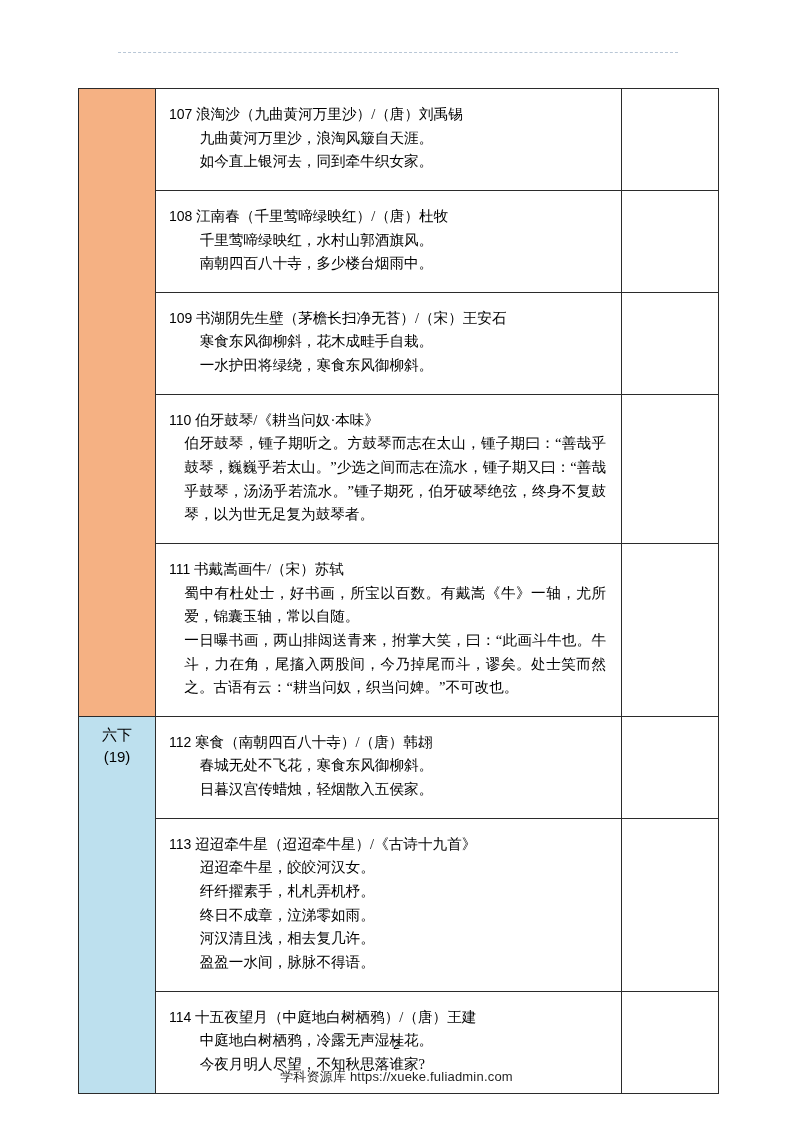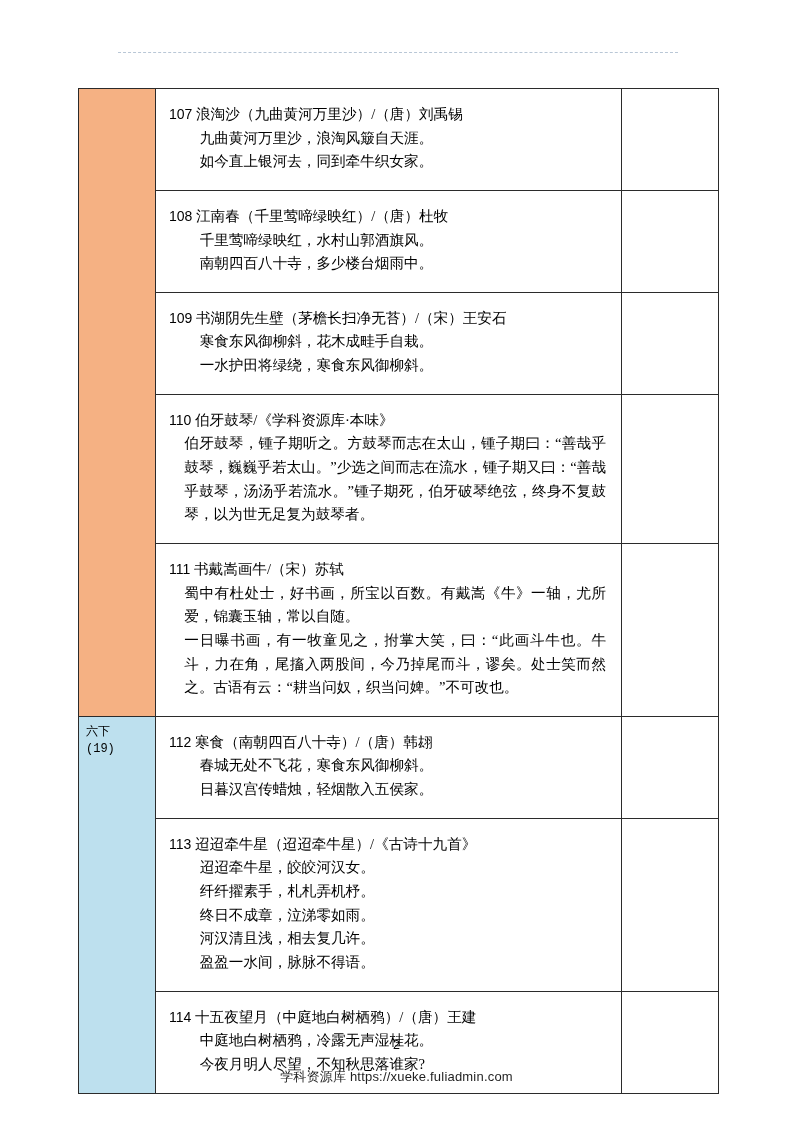--- a/index.html
+++ b/index.html
@@ -45,24 +45,25 @@
   .col-grade {
     width: 77px;
   }
   .col-body {
     width: 466px;
   }
   .col-note {
     width: 97px;
   }
   .grade-cell {
+    text-align: center;
     vertical-align: middle;
-    font-size: 12px;
+    font-size: 15px;
     line-height: 1.45;
-    font-family: Liberation Mono, monospace;
+    font-family: Liberation Sans, sans-serif;
   }
   .grade-orange {
     background: #f5b183;
   }
   .grade-blue {
     background: #bde0ee;
   }
   .note-cell {
     background: #ffffff;
   }
@@ -157,32 +158,32 @@
             <div class="title"><span class="num">109</span> <span>书湖阴先生壁（茅檐长扫净无苔）/（宋）王安石</span></div>
             <div class="line indent-2">寒食东风御柳斜，花木成畦手自栽。</div>
             <div class="line indent-2">一水护田将绿绕，寒食东风御柳斜。</div>
           </div>
         </td>
         <td class="note-cell"></td>
       </tr>
       <tr>
         <td>
           <div class="entry">
-            <div class="title"><span class="num">110</span> <span>伯牙鼓琴/《学科资源库·本味》</span></div>
+            <div class="title"><span class="num">110</span> <span>伯牙鼓琴/《耕当问奴·本味》</span></div>
             <div class="line indent-1 justify">伯牙鼓琴，锺子期听之。方鼓琴而志在太山，锺子期曰：“善哉乎鼓琴，巍巍乎若太山。”少选之间而志在流水，锺子期又曰：“善哉乎鼓琴，汤汤乎若流水。”锺子期死，伯牙破琴绝弦，终身不复鼓琴，以为世无足复为鼓琴者。</div>
           </div>
         </td>
         <td class="note-cell"></td>
       </tr>
       <tr>
         <td>
           <div class="entry">
             <div class="title"><span class="num">111</span> <span>书戴嵩画牛/（宋）苏轼</span></div>
             <div class="line indent-1 justify">蜀中有杜处士，好书画，所宝以百数。有戴嵩《牛》一轴，尤所爱，锦囊玉轴，常以自随。</div>
-            <div class="line indent-1 justify">一日曝书画，有一牧童见之，拊掌大笑，曰：“此画斗牛也。牛斗，力在角，尾搐入两股间，今乃掉尾而斗，谬矣。处士笑而然之。古语有云：“耕当问奴，织当问婢。”不可改也。</div>
+            <div class="line indent-1 justify">一日曝书画，两山排闼送青来，拊掌大笑，曰：“此画斗牛也。牛斗，力在角，尾搐入两股间，今乃掉尾而斗，谬矣。处士笑而然之。古语有云：“耕当问奴，织当问婢。”不可改也。</div>
           </div>
         </td>
         <td class="note-cell"></td>
       </tr>
 
       <tr>
         <td class="grade-cell grade-blue" rowspan="3">
           <div>六下</div>
           <div>(19)</div>
         </td>

